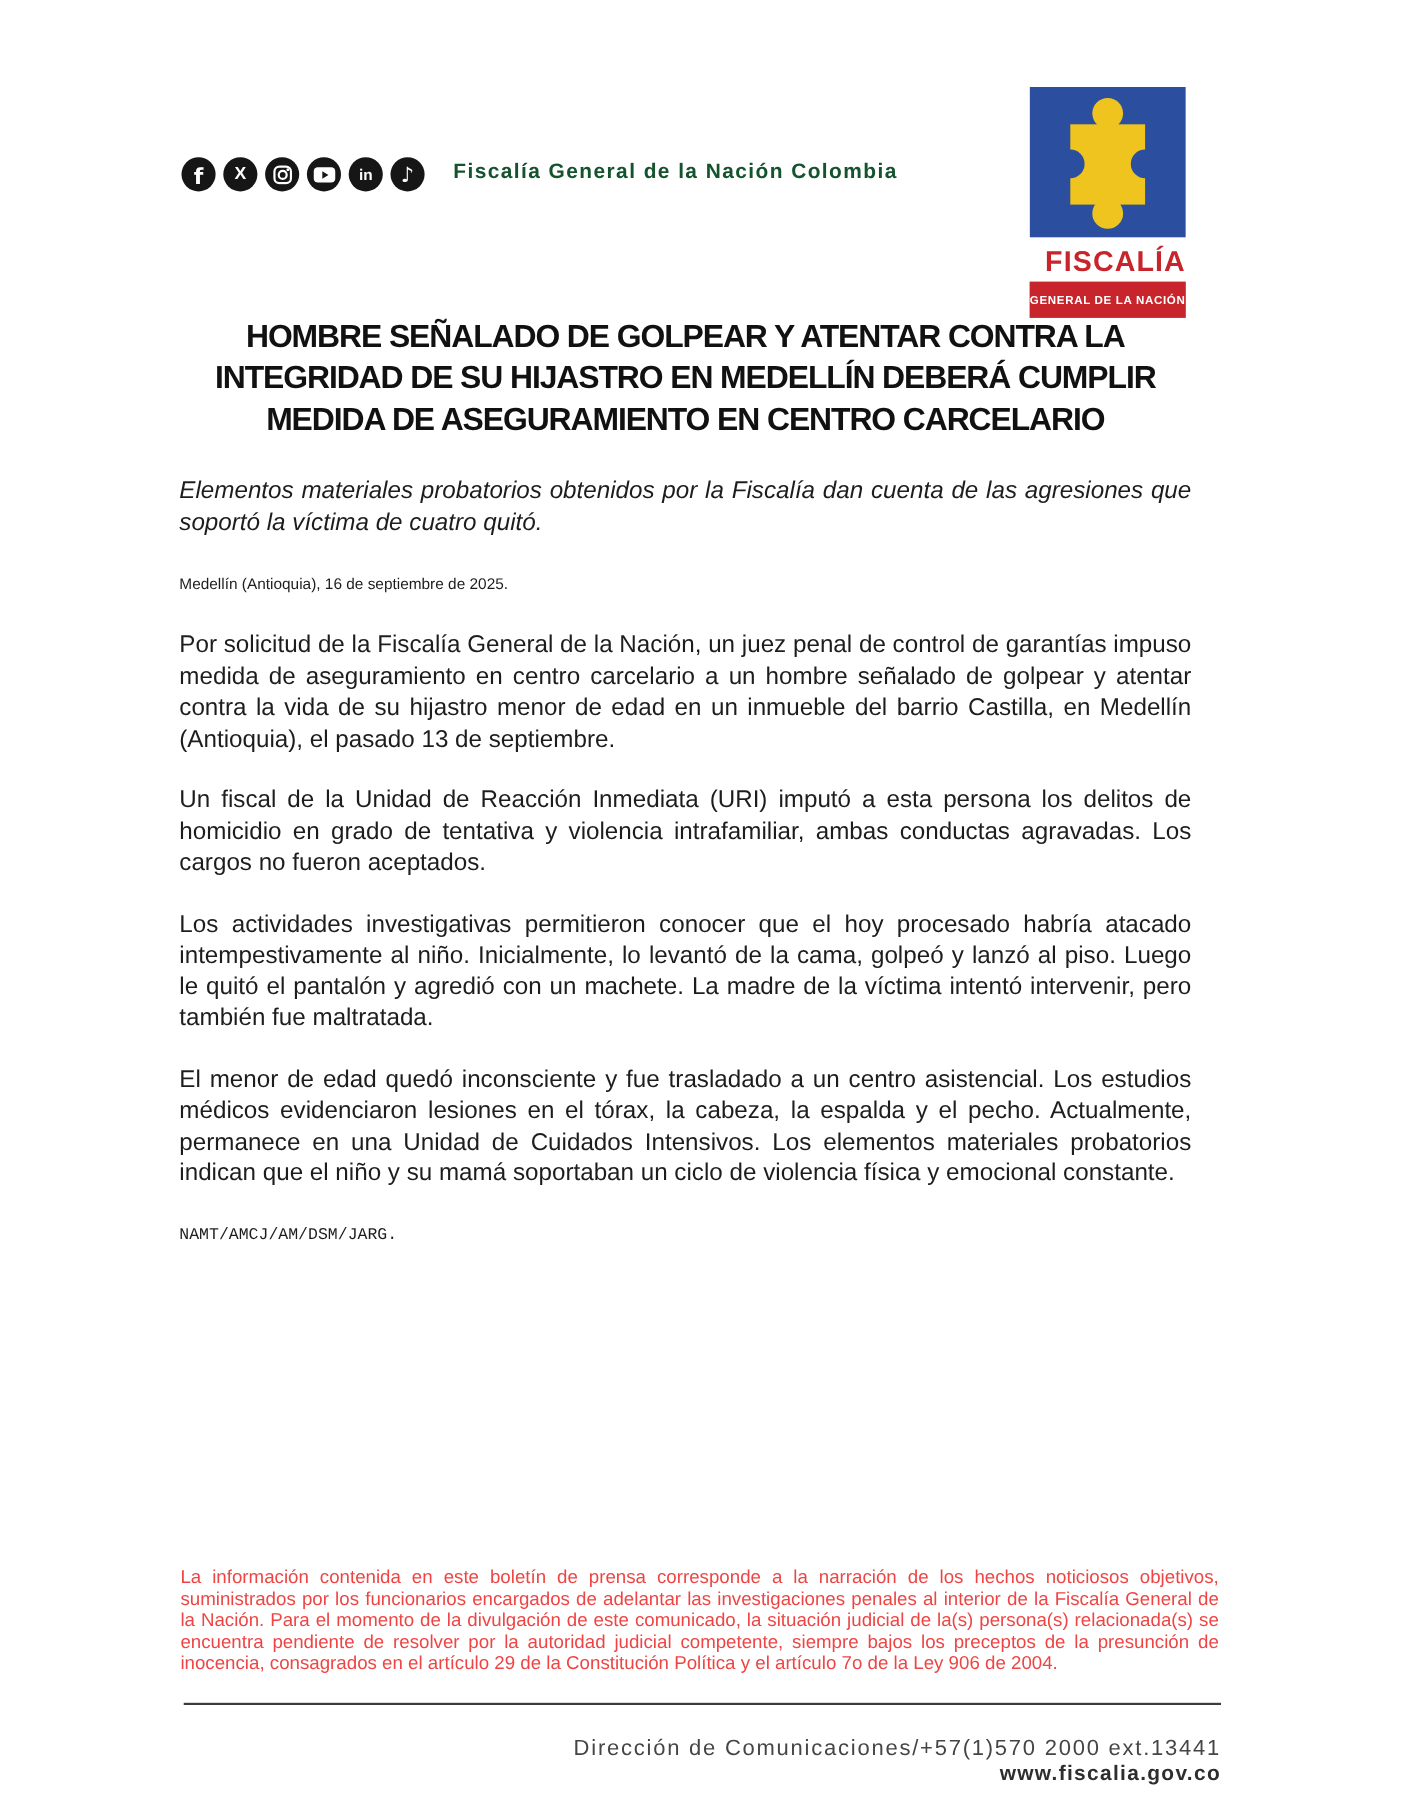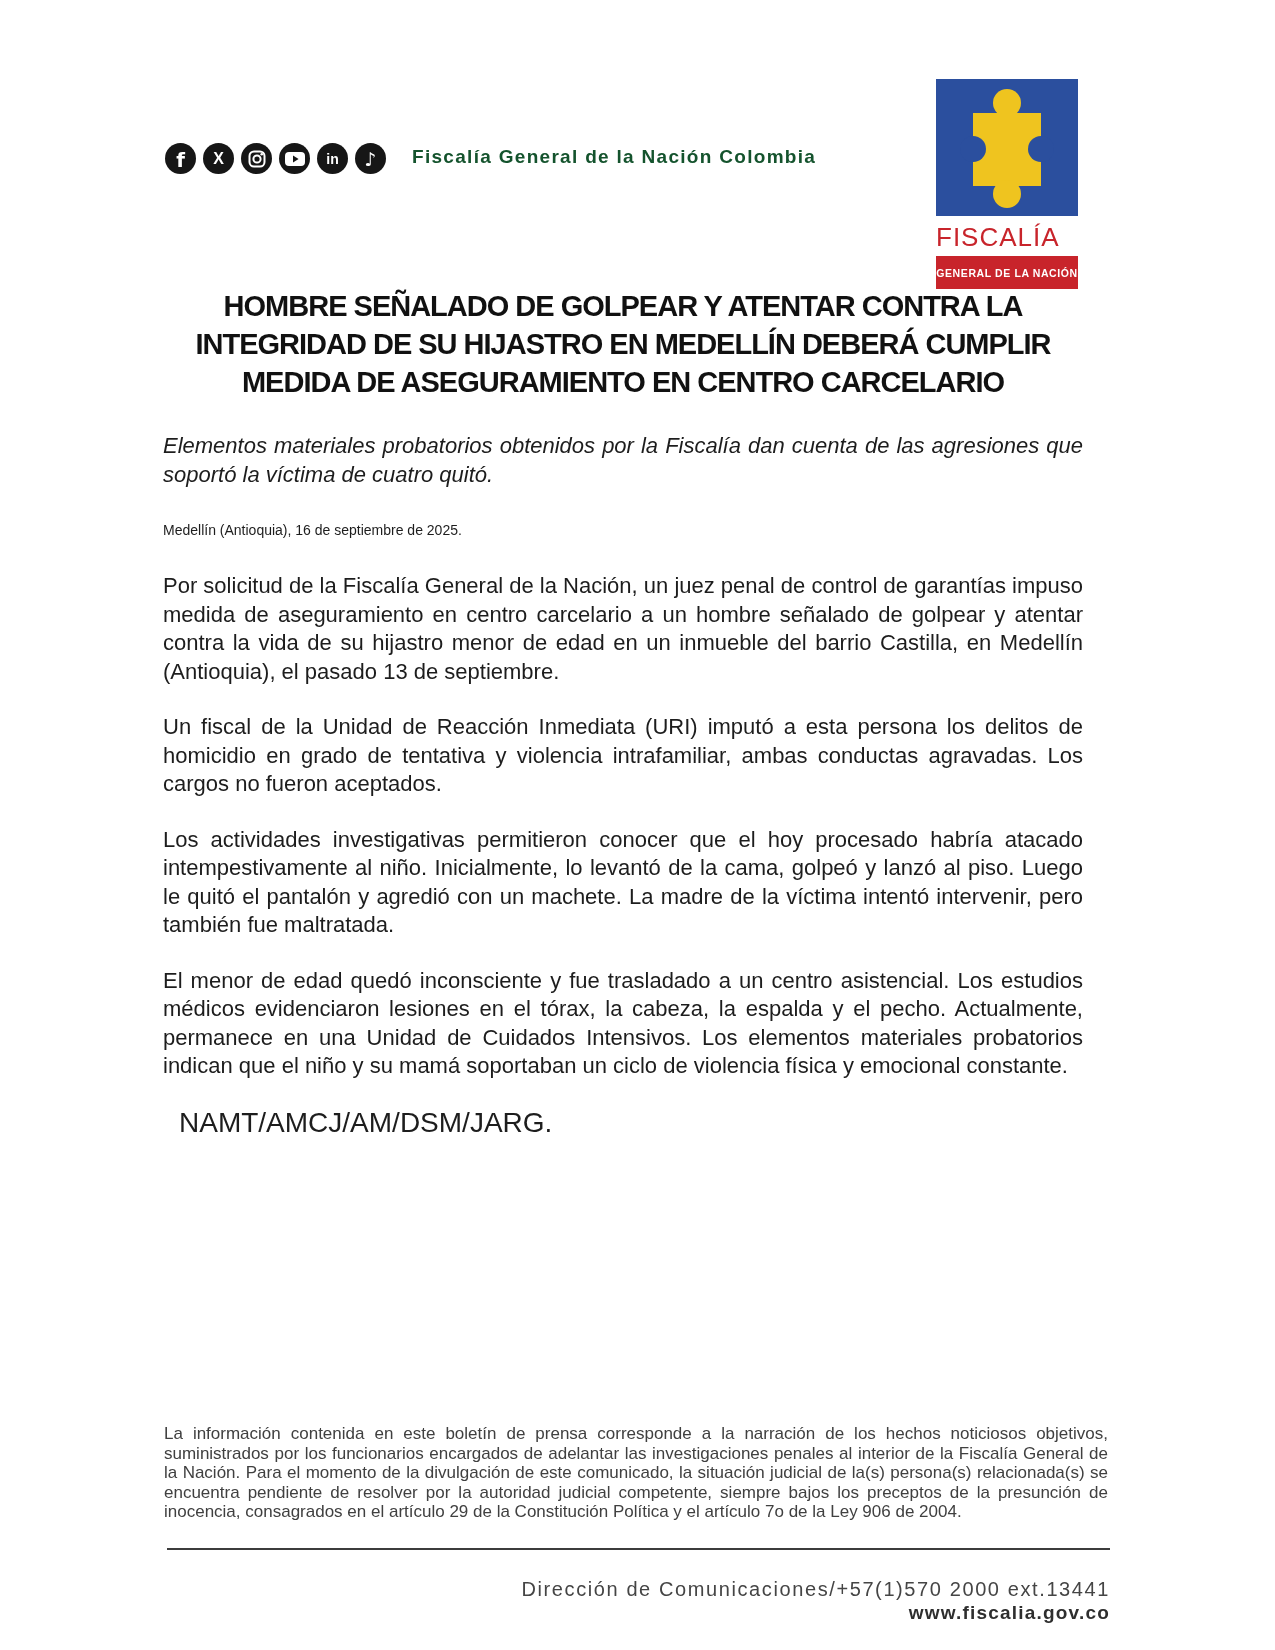--- a/index.html
+++ b/index.html
@@ -28,22 +28,22 @@
   .glyph-in{font-size:14px;font-weight:800;letter-spacing:0;}
   .glyph-tt{font-size:19px;font-family:"DejaVu Sans",sans-serif;}
   .brand-label{
     position:absolute;left:412px;top:146px;
     font-size:19px;font-weight:600;letter-spacing:1.3px;color:#14532d;
   }
   
   .logo{position:absolute;left:936px;top:79px;width:142px;}
   .logo-square{width:142px;height:137px;display:block;}
   .logo-wordmark{
-    margin-top:6px;text-align:left;
-    font-size:26px;font-weight:400;letter-spacing:1px;color:#c8242b;
+    margin-top:6px;text-align:right;
+    font-size:26px;font-weight:700;letter-spacing:1px;color:#c8242b;
   }
   .logo-banner{
     margin-top:3px;height:33px;background:#c8242b;color:#ffffff;
     font-size:10.5px;font-weight:700;letter-spacing:0.6px;
     display:flex;align-items:center;justify-content:center;
   }
   
   .content{
     position:absolute;left:163px;top:287px;width:920px;
   }
@@ -55,25 +55,25 @@
   .title-block{margin-bottom:30px;}
   .lede{
     font-style:italic;font-size:22px;line-height:29px;
     text-align:justify;margin:0 0 27px 0;
   }
   .dateline{font-size:14px;line-height:29px;margin:0 0 27px 0;}
   .body-par{
     font-size:22px;line-height:28.5px;text-align:justify;
     margin:0 0 27px 0;
   }
-  .signoff{font-size:28px;line-height:29px;margin:16px;}
+  .signoff{font-size:15px;line-height:29px;margin:0;font-family:Liberation Mono, monospace;}
   
   .disclaimer{
     position:absolute;left:164px;top:1424px;width:944px;
-    font-size:17px;line-height:19.5px;text-align:justify;color:#404040;
+    font-size:17px;line-height:19.5px;text-align:justify;color:#ef4444;
   }
   .footer-rule{
     position:absolute;left:167px;top:1548px;width:943px;height:2px;
     background:#3c3c3c;
   }
   .footer-text{
     position:absolute;left:167px;top:1578px;width:943px;text-align:right;
   }
   .footer-contact{
     font-size:20px;letter-spacing:1.6px;color:#454545;line-height:23px;

